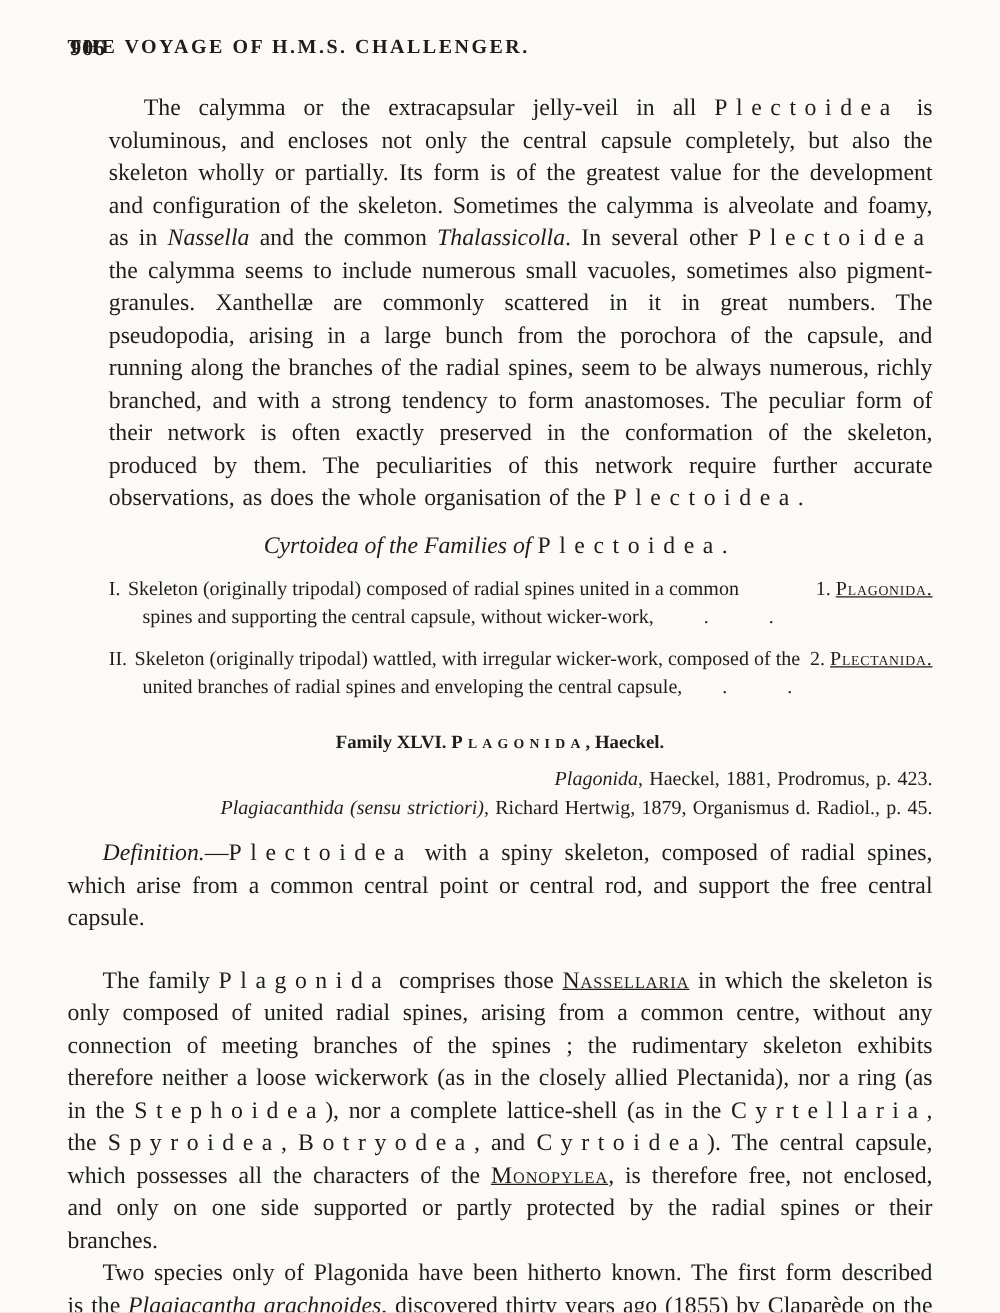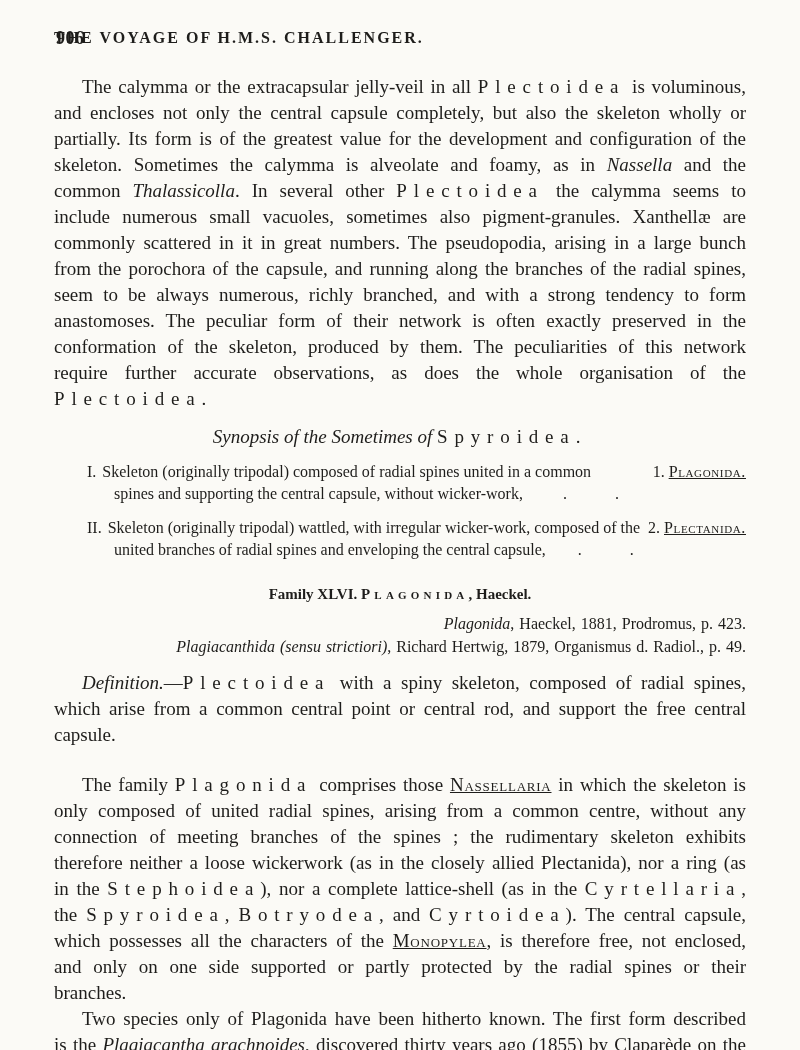--- a/index.html
+++ b/index.html
@@ -43,21 +43,21 @@
 
   
   .body-par {
     margin: 0;
     font-size: 19px;
     line-height: 26px;
     text-align: justify;
     word-spacing: 1.5px;
   }
   .indent { text-indent: 28px; }
-  .mt-par1 { margin-top: 22px; }
+  .mt-par1 { margin-top: 22px; margin-left: 33px; }
   .mt-def  { margin-top: 12px; }
   .mt-p3   { margin-top: 24px; }
   .justify-last { text-align-last: justify; }
 
   
   .i    { font-style: italic; }
   .sp   { letter-spacing: 0.36em; }
   .sc   { font-variant: small-caps; letter-spacing: 0.04em; text-decoration: underline; }
   .spsc { font-variant: small-caps; letter-spacing: 0.28em; }
 
@@ -107,21 +107,21 @@
 
 <div class="page">
 
   <div class="page-header">
     <span class="page-num">906</span>
     <div class="running-title">THE VOYAGE OF H.M.S. CHALLENGER.</div>
   </div>
 
   <p class="body-par indent mt-par1"><span>The calymma or the extracapsular jelly-veil in all </span><span class="sp">Plectoidea</span><span> is voluminous, and encloses not only the central capsule completely, but also the skeleton wholly or partially.  Its form is of the greatest value for the development and configuration of the skeleton.  Sometimes the calymma is alveolate and foamy, as in </span><span class="i">Nassella</span><span> and the common </span><span class="i">Thalassicolla</span><span>.  In several other </span><span class="sp">Plectoidea</span><span> the calymma seems to include numerous small vacuoles, sometimes also pigment-granules.  Xanthellæ are commonly scattered in it in great numbers.  The pseudopodia, arising in a large bunch from the porochora of the capsule, and running along the branches of the radial spines, seem to be always numerous, richly branched, and with a strong tendency to form anastomoses.  The peculiar form of their network is often exactly preserved in the conformation of the skeleton, produced by them.  The peculiarities of this network require further accurate observations, as does the whole organisation of the </span><span class="sp">Plectoidea</span><span>.</span></p>
 
-  <h3 class="synopsis-title"><span class="i">Synopsis of the Sometimes of </span><span class="sp">Spyroidea.</span></h3>
+  <h3 class="synopsis-title"><span class="i">Cyrtoidea of the Families of </span><span class="sp">Plectoidea.</span></h3>
 
   <div class="syn-entry">
     <div class="syn-text">
       <div class="syn-l1">
         <span class="syn-numeral">I.</span><span>Skeleton (originally tripodal) composed of radial spines united in a common</span>
       </div>
       <div class="syn-l2">
         <span>spines and supporting the central capsule, without wicker-work,</span><span class="syn-dots">          .            .</span>
       </div>
     </div>
@@ -143,21 +143,21 @@
     <div class="syn-label">
       <span>2.</span>
       <span class="sc">Plectanida.</span>
     </div>
   </div>
 
   <h2 class="family-title"><span>Family XLVI.  </span><span class="spsc">Plagonida</span><span>, Haeckel.</span></h2>
 
   <div class="citation-list">
     <p class="cite"><span class="i">Plagonida</span><span>, Haeckel, 1881, Prodromus, p. 423.</span></p>
-    <p class="cite"><span class="i">Plagiacanthida (sensu strictiori)</span><span>, Richard Hertwig, 1879, Organismus d. Radiol., p. 49.</span></p>
+    <p class="cite"><span class="i">Plagiacanthida (sensu strictiori)</span><span>, Richard Hertwig, 1879, Organismus d. Radiol., p. 45.</span></p>
   </div>
 
   <p class="body-par indent mt-def"><span class="i">Definition.</span><span>—</span><span class="sp">Plectoidea</span><span> with a spiny skeleton, composed of radial spines, which arise from a common central point or central rod, and support the free central capsule.</span></p>
 
   <p class="body-par indent mt-p3"><span>The family </span><span class="sp">Plagonida</span><span> comprises those </span><span class="sc">Nassellaria</span><span> in which the skeleton is only composed of united radial spines, arising from a common centre, without any connection of meeting branches of the spines ; the rudimentary skeleton exhibits therefore neither a loose wickerwork (as in the closely allied Plectanida), nor a ring (as in the </span><span class="sp">Stephoidea</span><span>), nor a complete lattice-shell (as in the </span><span class="sp">Cyrtellaria</span><span>, the </span><span class="sp">Spyroidea</span><span>, </span><span class="sp">Botryodea</span><span>, and </span><span class="sp">Cyrtoidea</span><span>).  The central capsule, which possesses all the characters of the </span><span class="sc">Monopylea</span><span>, is therefore free, not enclosed, and only on one side supported or partly protected by the radial spines or their branches.</span></p>
 
   <p class="body-par indent justify-last"><span>Two species only of Plagonida have been hitherto known.  The first form described is the </span><span class="i">Plagiacantha arachnoides</span><span>, discovered thirty years ago (1855) by Claparède on the western shore of Norway.  Another species of the same genus, from the Mediterranean, was very accurately described by Richard Hertwig in 1879 in his Organismus der</span></p>
 
 </div>
 

